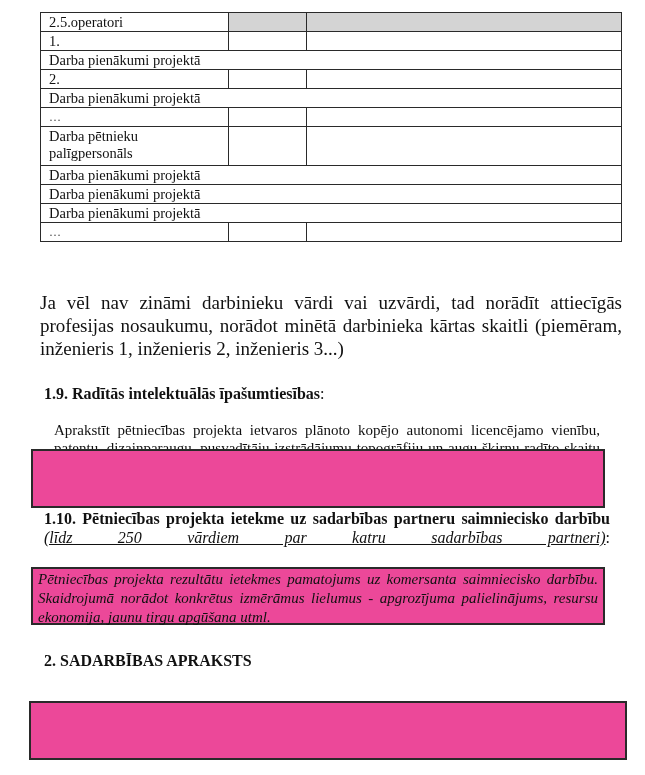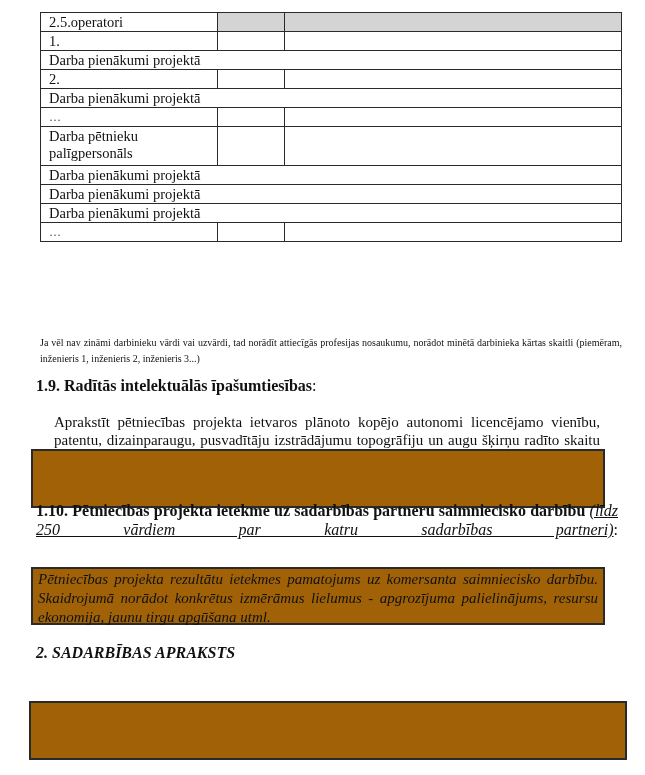--- a/index.html
+++ b/index.html
@@ -9,53 +9,53 @@
     color: #111111;
   }
   
   .staff-table {
     position: absolute; left: 40px; top: 12px; width: 582px;
     border-collapse: collapse; table-layout: fixed;
     font-size: 14.5px; line-height: 17px;
   }
   .staff-table td {
     border: 1.5px solid #2a2a2a;
-    padding: 1px 1px 0 8px;
+    padding: 1px 12px 0 8px;
     vertical-align: top;
     height: 17px;
   }
   .staff-table td.c1 { width: 167px; }
   .staff-table td.c2 { width: 57px; }
   .staff-table td.shaded { background: #d4d4d4; }
   .staff-table td.duties { text-align: left; }
   .staff-table tr.tall td { height: 37px; }
   .staff-table td.dots { color: #444; font-size: 12px; letter-spacing: 1px; }
 
   
   .notes {
     position: absolute; left: 40px; top: 291px; width: 582px;
-    font-size: 10px; line-height: 16px; text-align: justify; margin-top: 44px;
+    font-size: 19px; line-height: 23px; text-align: justify;
   }
   .notes p { margin: 0; }
 
   
   .section { position: absolute; left: 36px; width: 582px; }
   .section h2 {
-    margin: 0; font-size: 16px; line-height: 19px; font-weight: bold;
+    margin: 8px; font-size: 16px; line-height: 19px; font-weight: bold;
   }
   .section h2 .plain { font-weight: normal; }
   .section h2 .note { font-weight: normal; font-style: italic; text-decoration: underline; }
   .section .desc {
     margin: 18px; font-size: 15px; line-height: 18px; text-align: justify;
   }
   .section .desc .note { font-style: italic; text-decoration: underline; }
   .justify-wide { text-align: justify; text-align-last: justify; }
 
   .answer-box {
-    position: absolute; background: #a16207;
+    position: absolute; background: #ec4899;
     border: 2px solid #2a2a2a; box-sizing: border-box;
   }
   .answer-box.prefilled {
     padding: 1px 5px 0 5px;
     font-style: italic; font-size: 15px; line-height: 19px; text-align: justify;
   }
 </style>
 </head>
 <body>
 
@@ -117,16 +117,16 @@
   <h2><span>1.9. Radītās intelektuālās īpašumtiesības</span><span class="plain">:</span></h2>
   <p class="desc"><span>Aprakstīt pētniecības projekta ietvaros plānoto kopējo autonomi licencējamo vienību, patentu, dizainparaugu, pusvadītāju izstrādājumu topogrāfiju un augu šķirņu radīto skaitu </span><span class="note">(līdz 250 vārdiem)</span><span>:</span></p>
 </div>
 <div class="answer-box" style="left:31px; top:449px; width:574px; height:59px;"></div>
 
 <div class="section" style="top:501px;">
   <h2 class="justify-wide"><span>1.10. Pētniecības projekta ietekme uz sadarbības partneru saimniecisko darbību</span> <span class="note">(līdz 250 vārdiem par katru sadarbības partneri)</span><span class="plain">:</span></h2>
 </div>
 <div class="answer-box prefilled" style="left:31px; top:567px; width:574px; height:58px;">Pētniecības projekta rezultātu ietekmes pamatojums uz komersanta saimniecisko darbību. Skaidrojumā norādot konkrētus izmērāmus lielumus - apgrozījuma palielinājums, resursu ekonomija, jaunu tirgu apgūšana utml.</div>
 
-<div class="section" style="top:643px;font-style:italic;">
+<div class="section" style="top:643px;">
   <h2>2. SADARBĪBAS APRAKSTS</h2>
 </div>
 <div class="answer-box" style="left:29px; top:701px; width:598px; height:59px;"></div>
 
 </body></html>

